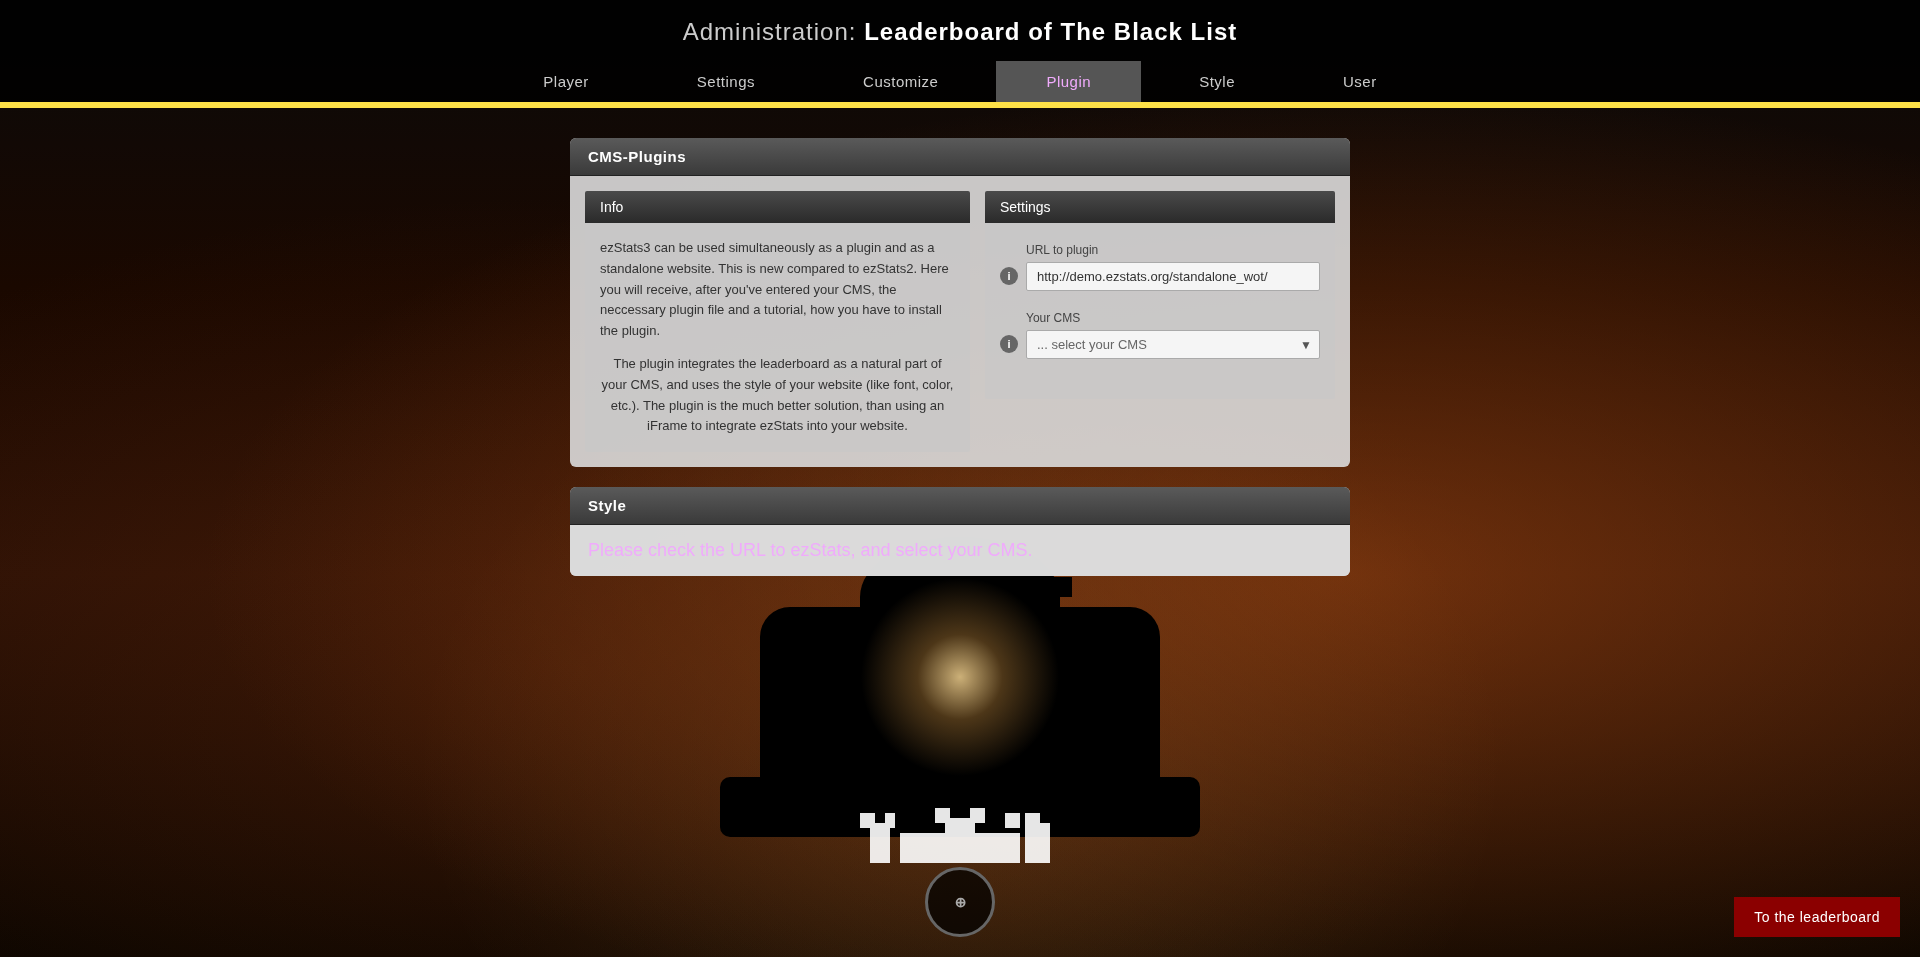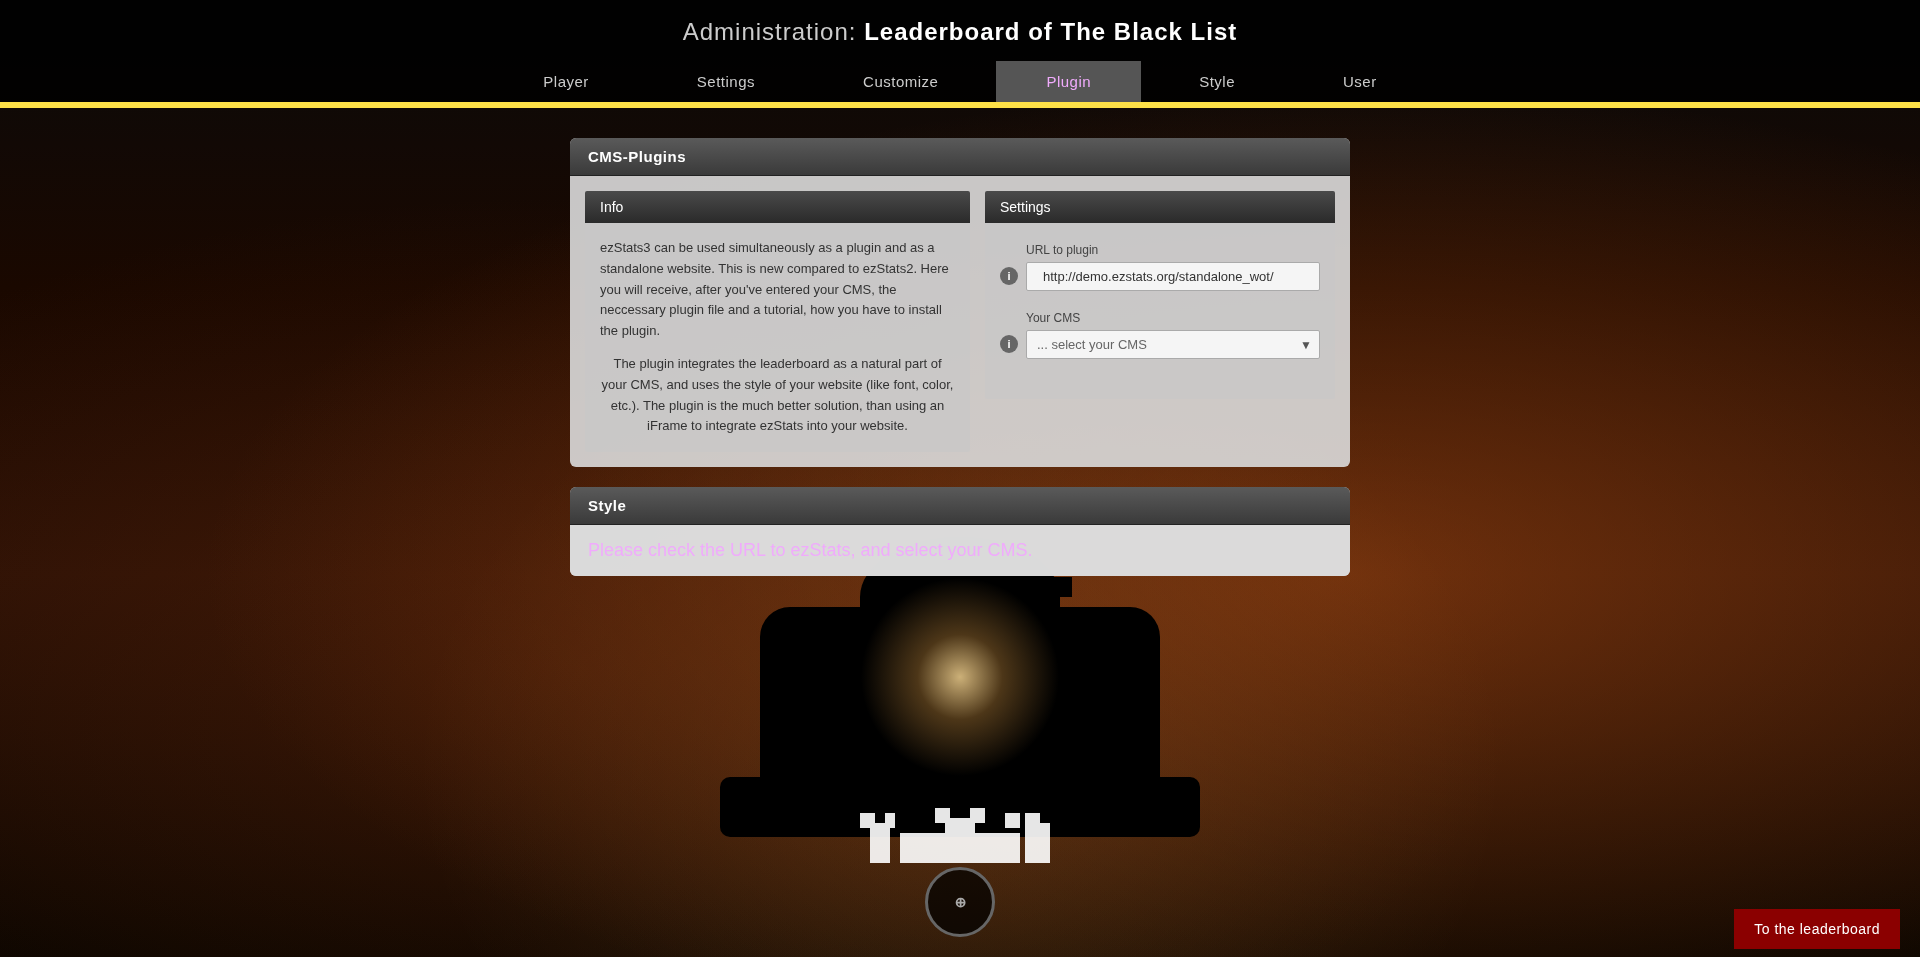--- a/index.html
+++ b/index.html
@@ -249,21 +249,21 @@
 
     .field-label {
       font-size: 12px;
       color: #444;
       margin-bottom: 5px;
       display: block;
     }
 
     .text-input {
       width: 100%;
-      padding: 6px 16px;
+      padding: 6px 10px;
       border: 1px solid #aaa;
       background: #f5f5f5;
       font-size: 13px;
       color: #333;
       border-radius: 2px;
       outline: none;
     }
 
     .select-wrapper {
       position: relative;
@@ -296,21 +296,21 @@
     .manual-body {
       padding: 15px 18px;
       font-size: 18px;
       color: #f0abfc;
       background: rgba(220, 220, 220, 0.9);
     }
 
     
     .footer-btn {
       position: fixed;
-      bottom: 8px;
+      bottom: 20px;
       right: 20px;
       background: #8B0000;
       color: #fff;
       padding: 12px 20px;
       font-size: 14px;
       cursor: pointer;
       border: none;
       z-index: 100;
       letter-spacing: 0.5px;
     }

